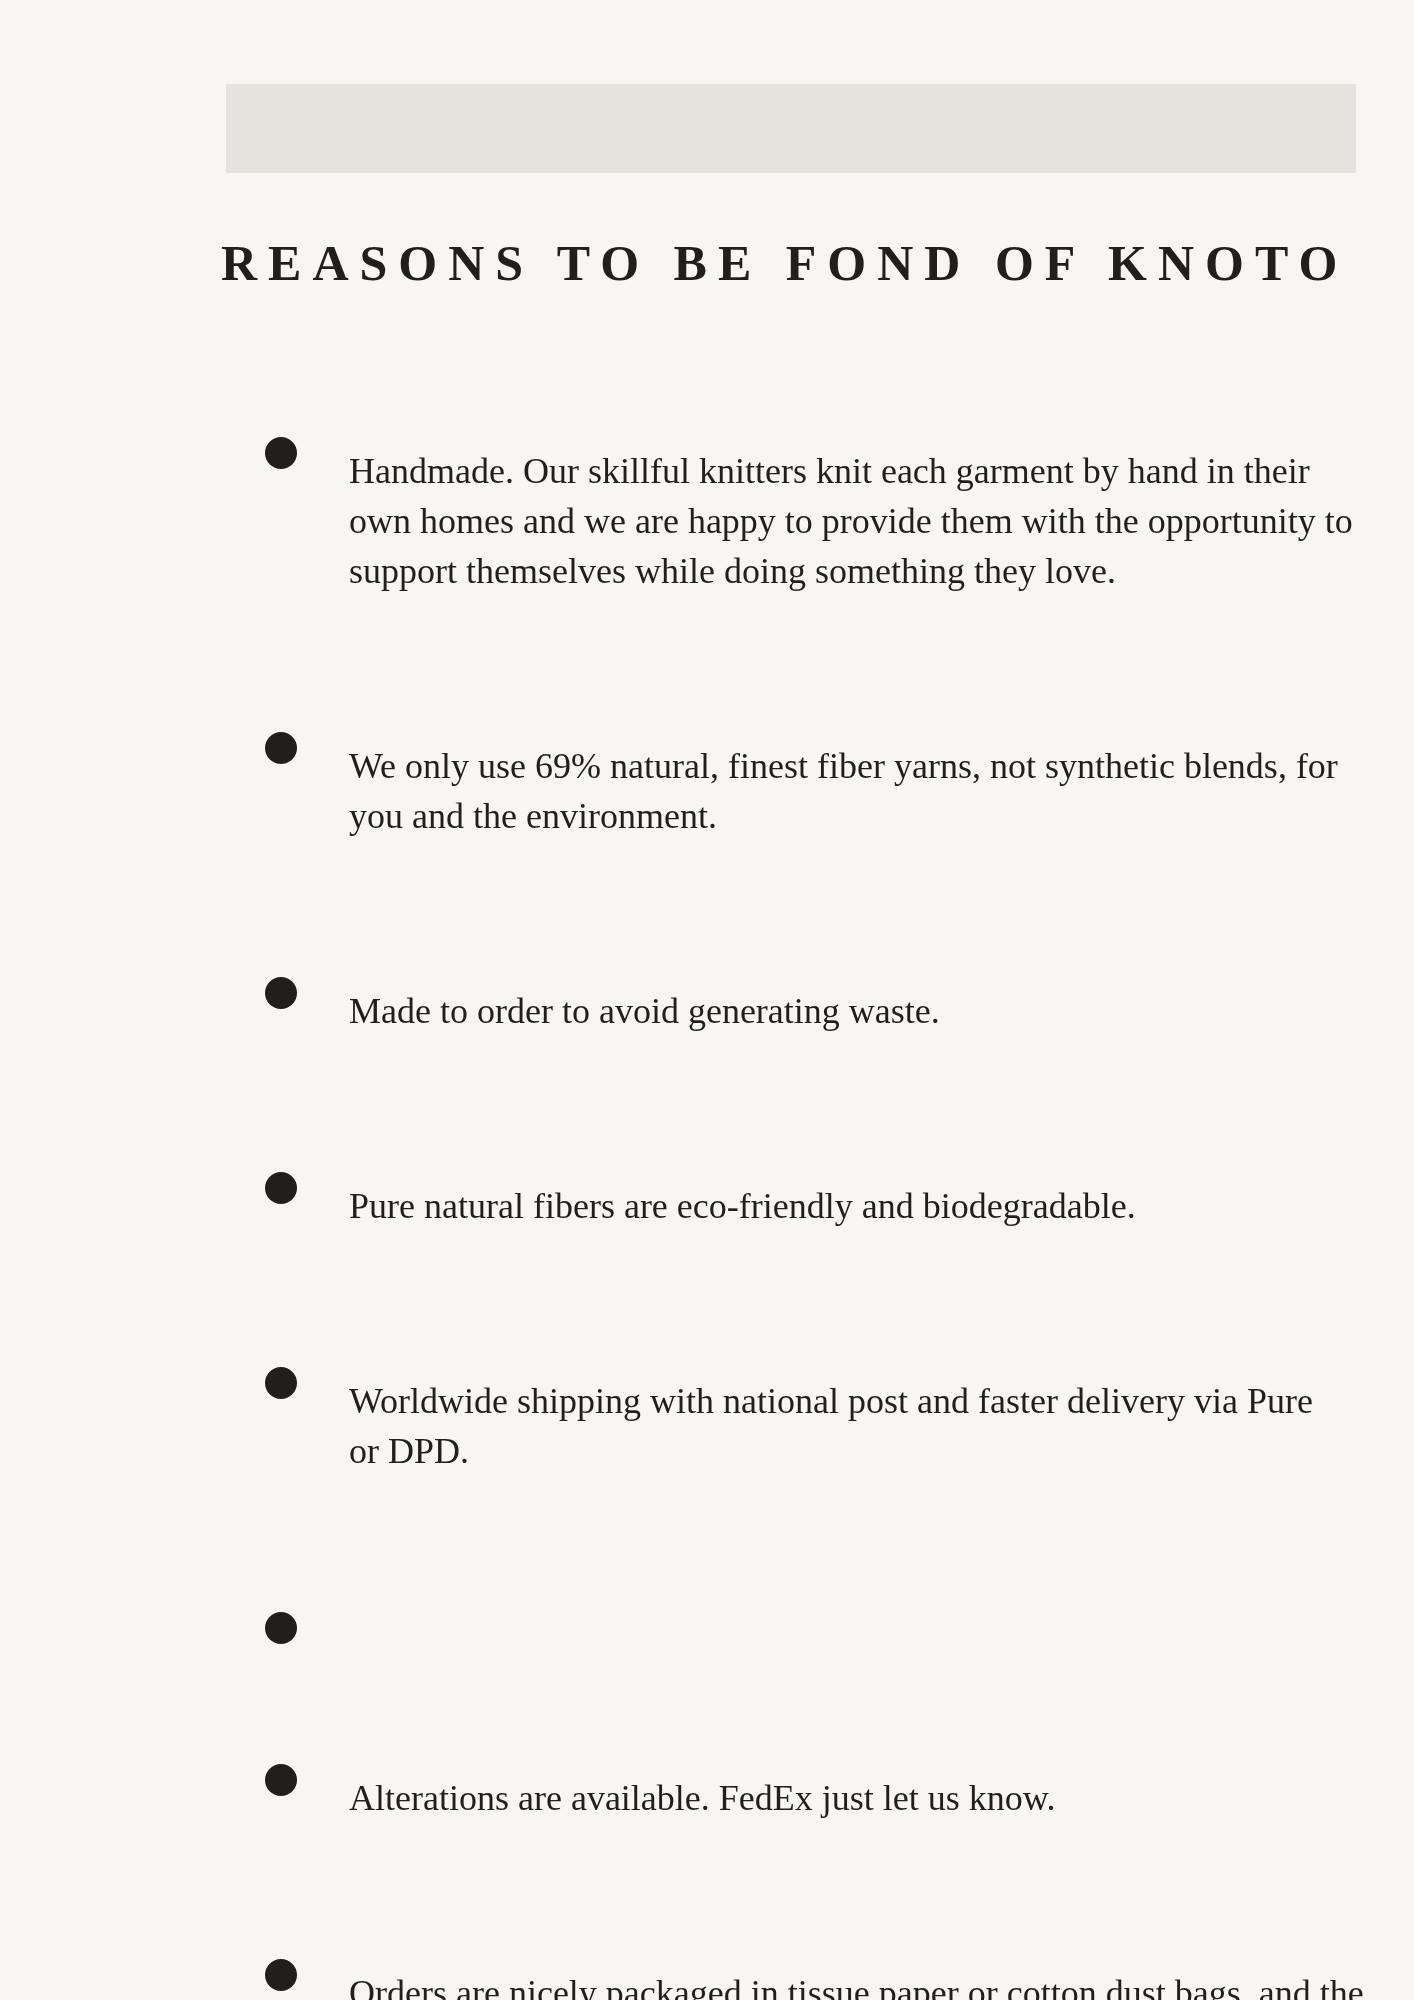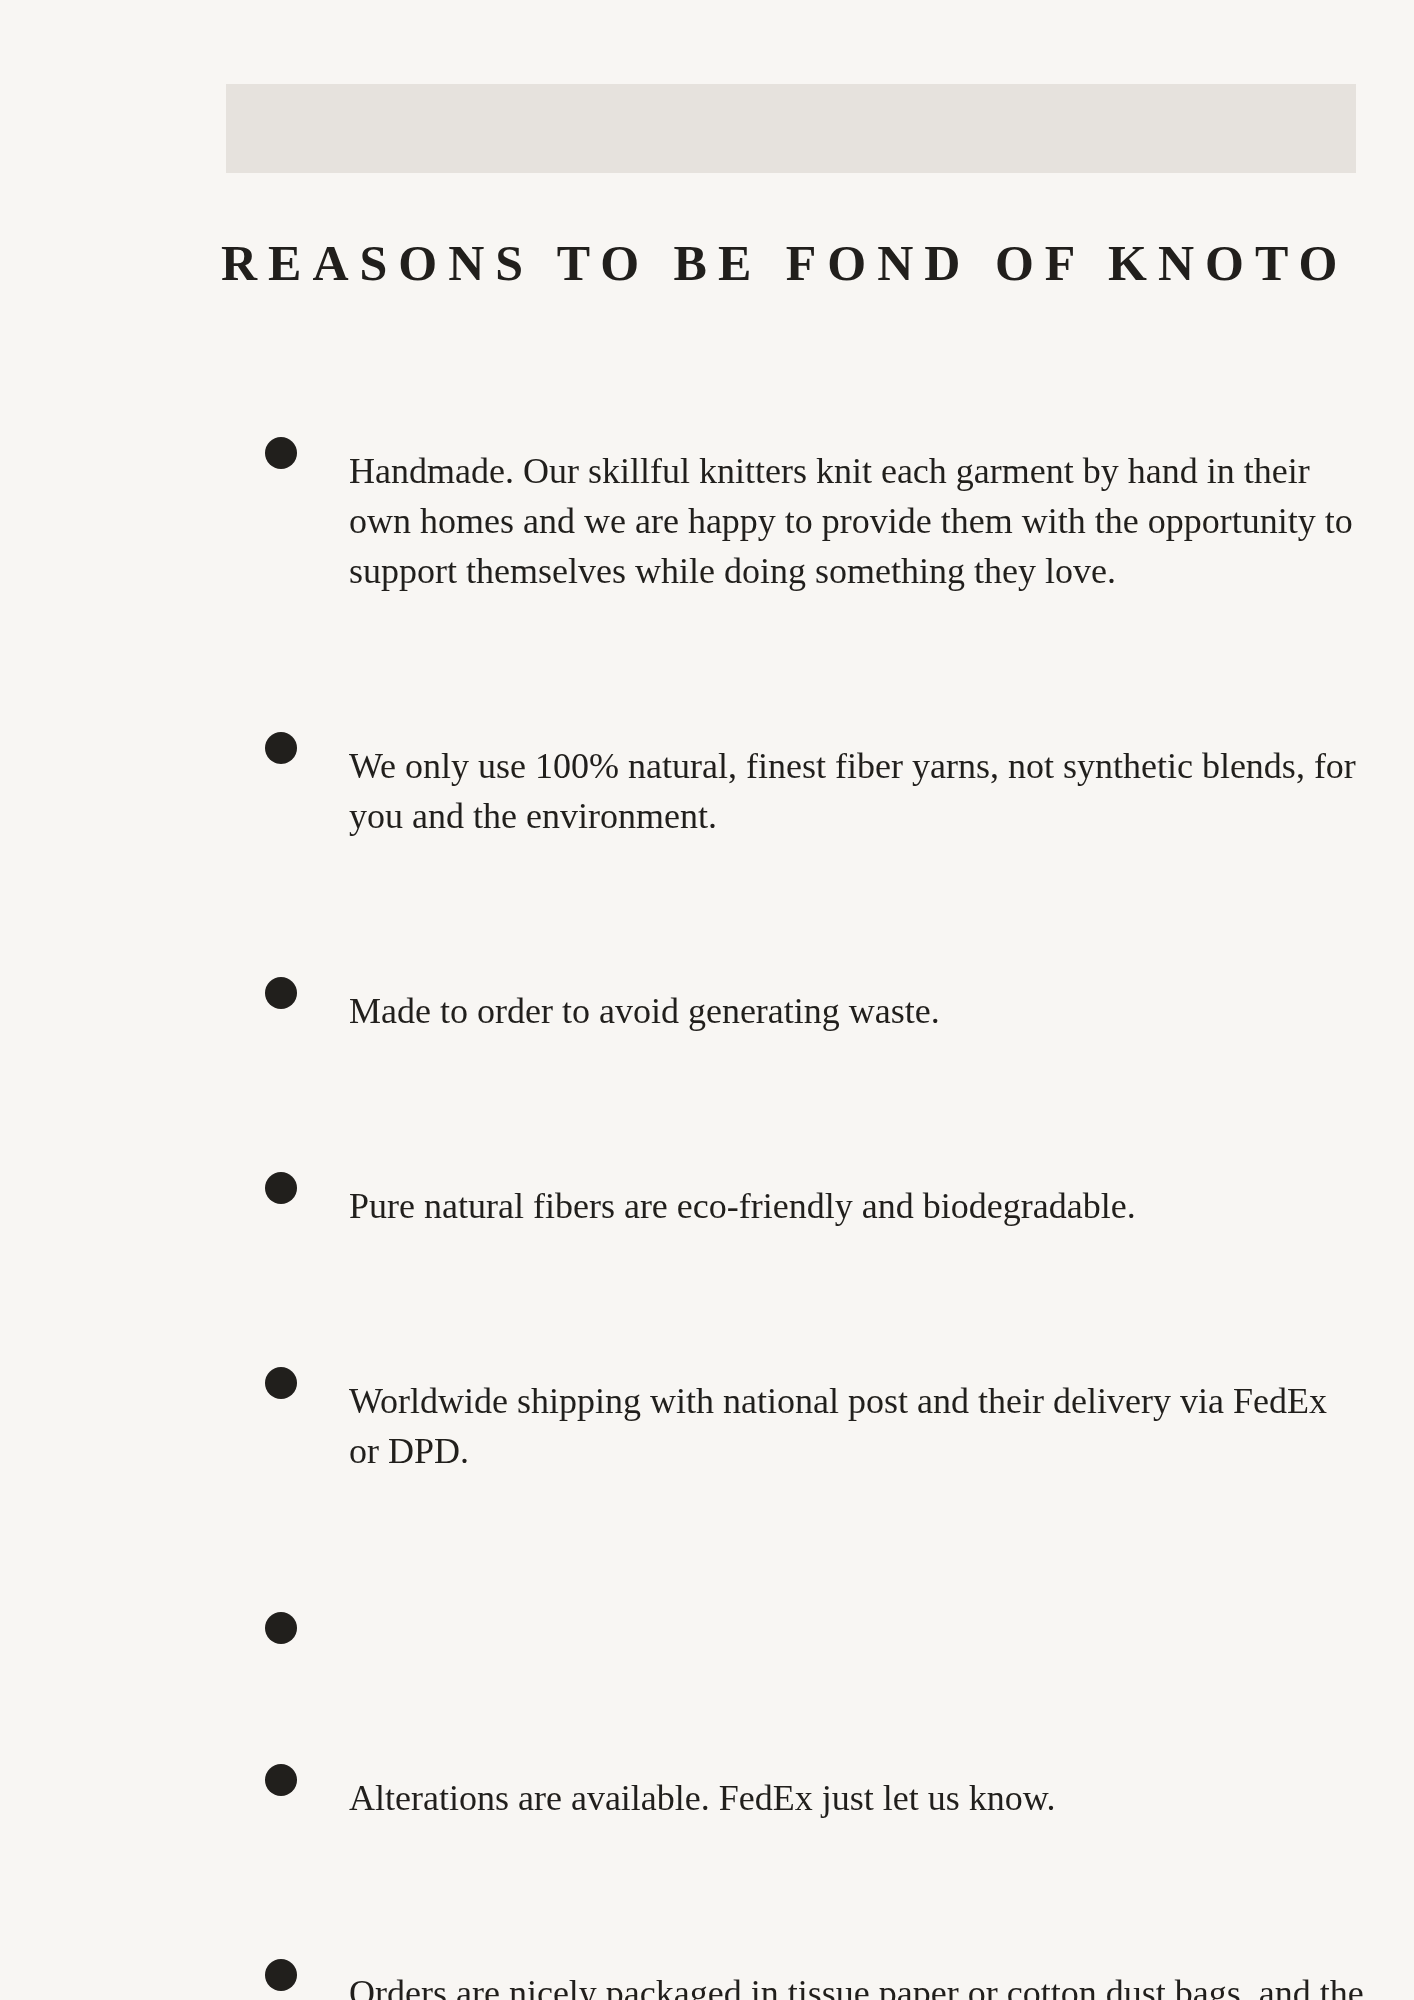--- a/index.html
+++ b/index.html
@@ -75,37 +75,37 @@
   <ul class="reasons-list">
     <li>
       <span class="bullet-dot"></span>
       <span class="item-text">Handmade. Our skillful knitters knit each garment by hand in their
 own homes and we are happy to provide them with the opportunity to
 support themselves while doing something they love.</span>
     </li>
 
     <li>
       <span class="bullet-dot"></span>
-      <span class="item-text">We only use 100% natural, finest fiber yarns, not synthetic blends, for
+      <span class="item-text">We only use 69% natural, finest fiber yarns, not synthetic blends, for
 you and the environment.</span>
     </li>
 
     <li>
       <span class="bullet-dot"></span>
       <span class="item-text">Made to order to avoid generating waste.</span>
     </li>
 
     <li>
       <span class="bullet-dot"></span>
       <span class="item-text">Pure natural fibers are eco-friendly and biodegradable.</span>
     </li>
 
     <li>
       <span class="bullet-dot"></span>
-      <span class="item-text">Worldwide shipping with national post and their delivery via FedEx
+      <span class="item-text">Worldwide shipping with national post and faster delivery via Pure
 or DPD.</span>
     </li>
 
     <li>
       <span class="bullet-dot"></span>
     </li>
 
     <li>
       <span class="bullet-dot"></span>
       <span class="item-text">Alterations are available. FedEx just let us know.</span>

